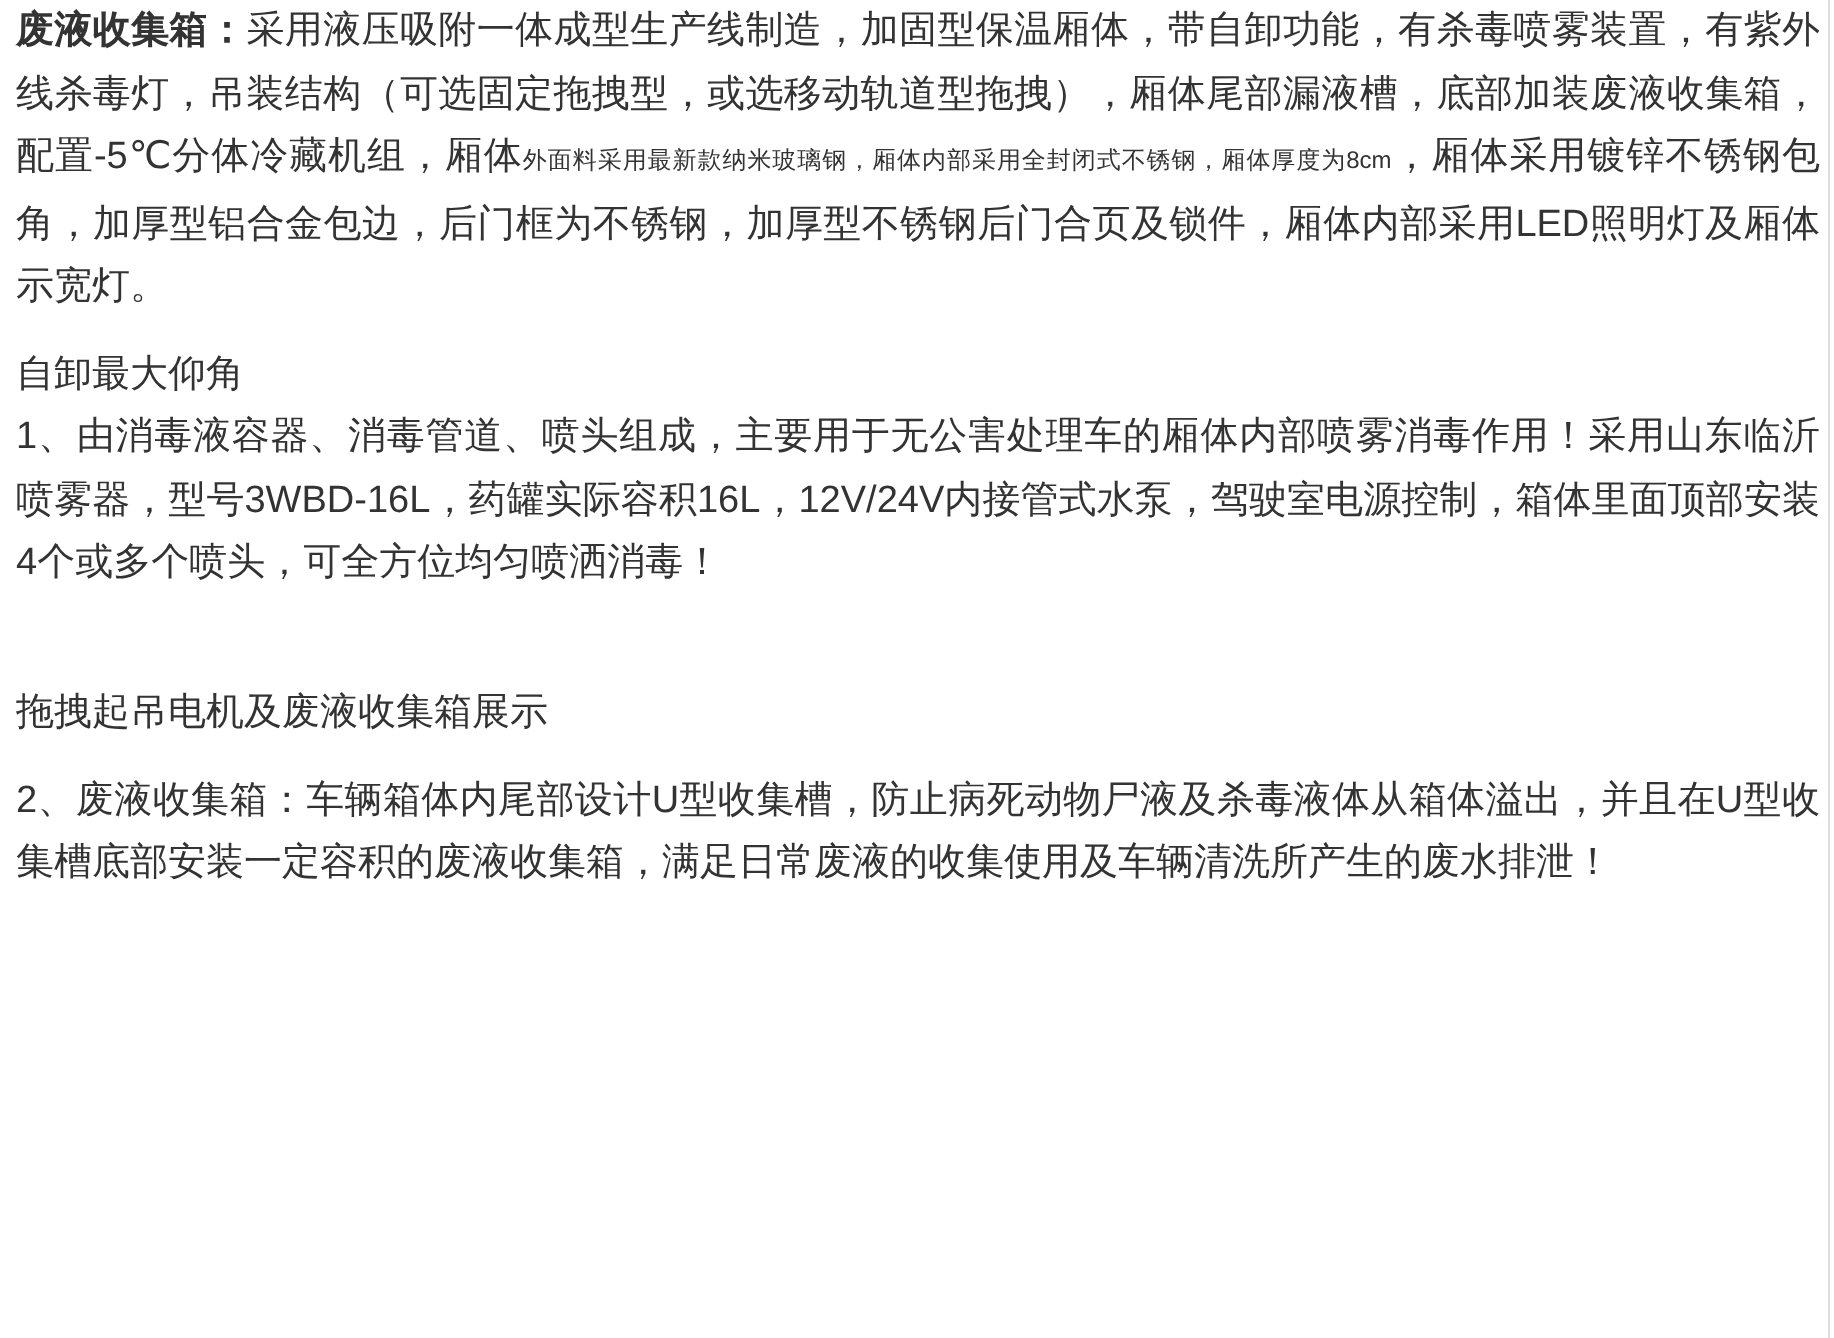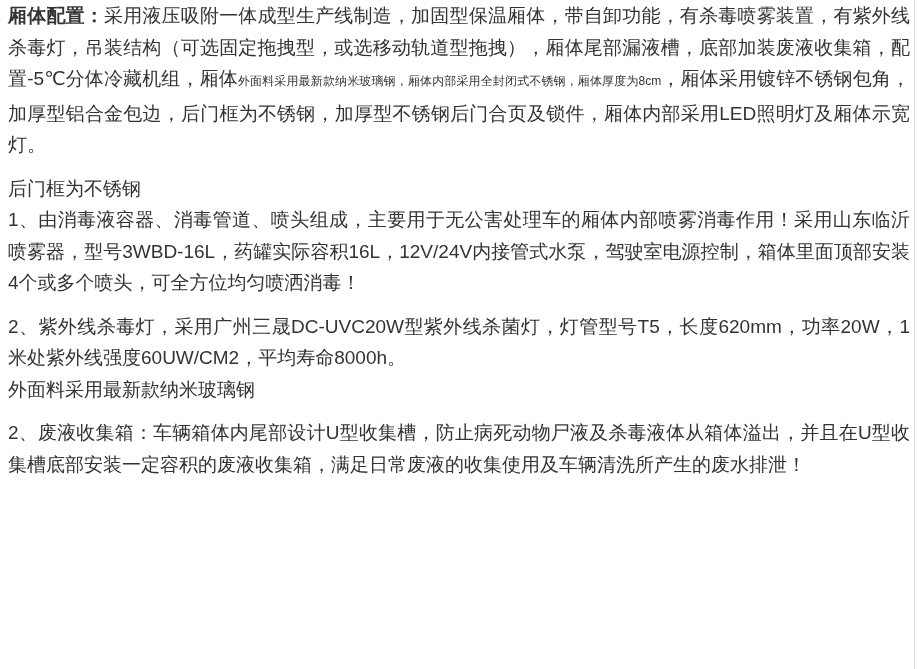--- a/index.html
+++ b/index.html
@@ -39,18 +39,18 @@
     width: 1px;
     height: 669px;
     background: #d9d9d9;
     opacity: 0.85;
   }
 </style>
 </head>
 <body style="color: rgb(51, 51, 51); background: rgb(255, 255, 255);">
 
 <div class="article">
-    <p class="para"><span class="bold">厢体配置：</span><span>采用液压吸附一体成型生产线制造，加固型保温厢体，带自卸功能，有杀毒喷雾装置，有紫外线杀毒灯，吊装结构（可选固定拖拽型，或选移动轨道型拖拽），厢体尾部漏液槽，底部加装废液收集箱，配置-5℃分体冷藏机组，厢体</span><span class="small">外面料采用最新款纳米玻璃钢，厢体内部采用全封闭式不锈钢，厢体厚度为8cm</span><span>，厢体采用镀锌不锈钢包角，加厚型铝合金包边，后门框为不锈钢，加厚型不锈钢后门合页及锁件，厢体内部采用LED照明灯及厢体示宽灯。</span></p>
-    <p class="para"><span>后门框为不锈钢</span><br><span>1、由消毒液容器、消毒管道、喷头组成，主要用于无公害处理车的厢体内部喷雾消毒作用！采用山东临沂喷雾器，型号3WBD-16L，药罐实际容积16L，12V/24V内接管式水泵，驾驶室电源控制，箱体里面顶部安装4个或多个喷头，可全方位均匀喷洒消毒！</span></p>
-    <p class="para"><span>2、紫外线杀毒灯，采用广州三晟DC-UVC20W型紫外线杀菌灯，灯管型号T5，长度620mm，功率20W，1米处紫外线强度60UW/CM2，平均寿命8000h。</span><br><span>外面料采用最新款纳米玻璃钢</span></p>
+    <p class="para"><span class="bold">废液收集箱：</span><span>采用液压吸附一体成型生产线制造，加固型保温厢体，带自卸功能，有杀毒喷雾装置，有紫外线杀毒灯，吊装结构（可选固定拖拽型，或选移动轨道型拖拽），厢体尾部漏液槽，底部加装废液收集箱，配置-5℃分体冷藏机组，厢体</span><span class="small">外面料采用最新款纳米玻璃钢，厢体内部采用全封闭式不锈钢，厢体厚度为8cm</span><span>，厢体采用镀锌不锈钢包角，加厚型铝合金包边，后门框为不锈钢，加厚型不锈钢后门合页及锁件，厢体内部采用LED照明灯及厢体示宽灯。</span></p>
+    <p class="para"><span>自卸最大仰角</span><br><span>1、由消毒液容器、消毒管道、喷头组成，主要用于无公害处理车的厢体内部喷雾消毒作用！采用山东临沂喷雾器，型号3WBD-16L，药罐实际容积16L，12V/24V内接管式水泵，驾驶室电源控制，箱体里面顶部安装4个或多个喷头，可全方位均匀喷洒消毒！</span></p>
+    <p class="para"><br><span>拖拽起吊电机及废液收集箱展示</span></p>
     <p class="para"><span>2、废液收集箱：车辆箱体内尾部设计U型收集槽，防止病死动物尸液及杀毒液体从箱体溢出，并且在U型收集槽底部安装一定容积的废液收集箱，满足日常废液的收集使用及车辆清洗所产生的废水排泄！</span></p>
   </div>
 <div class="edge-line" style="background: rgb(217, 217, 217);"></div>
 
 </body></html>

